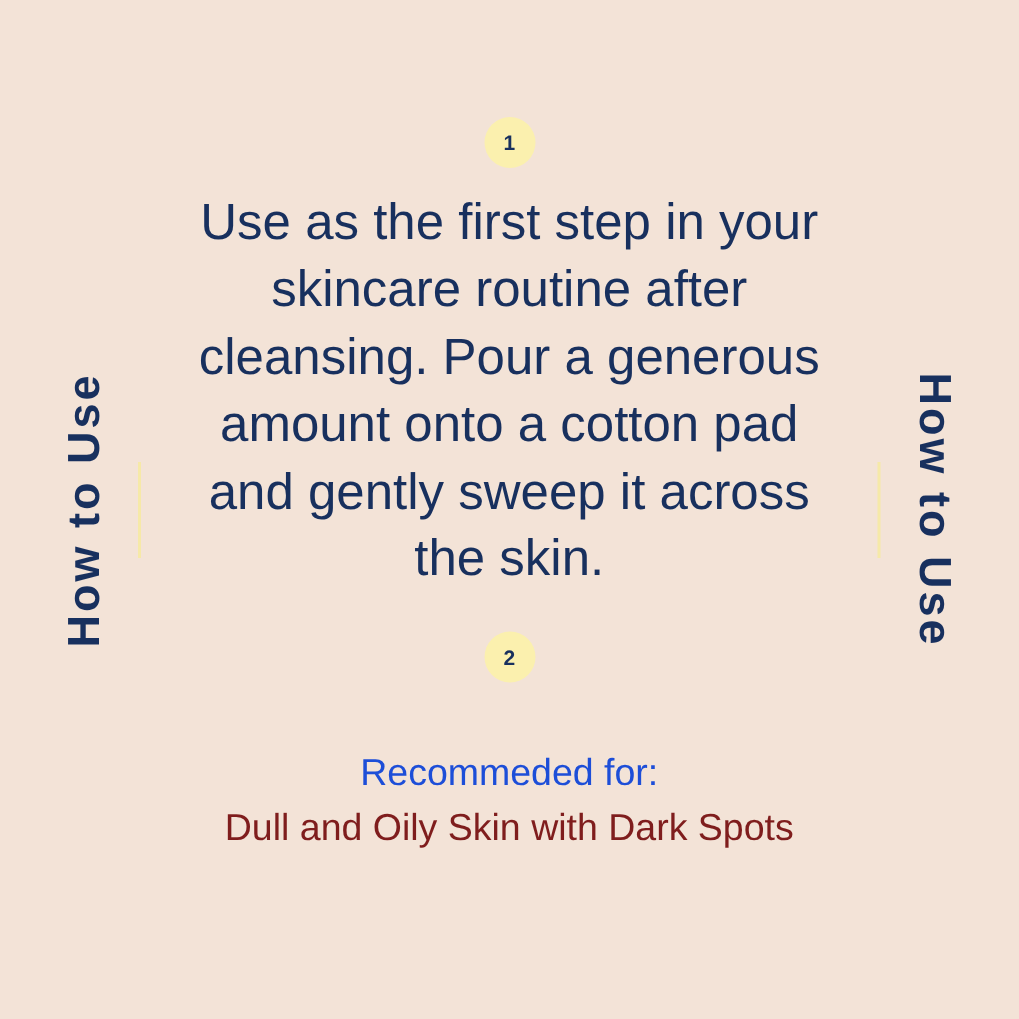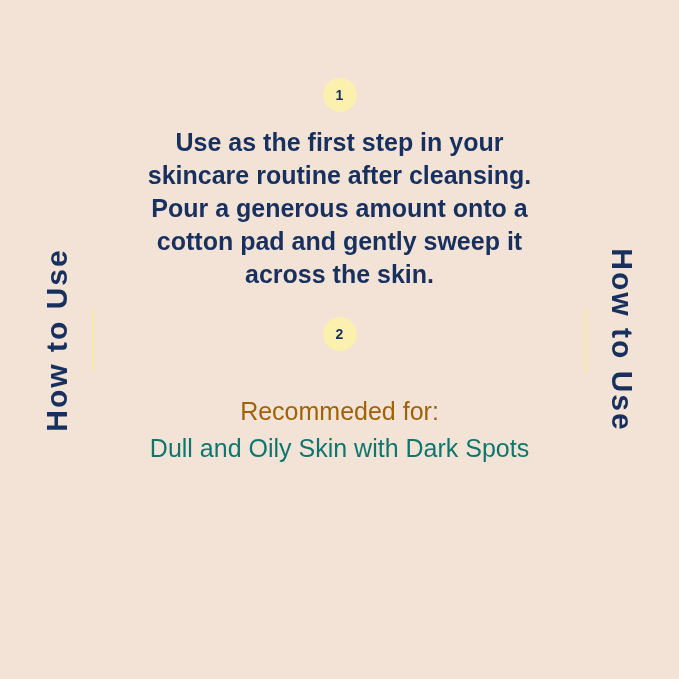--- a/index.html
+++ b/index.html
@@ -74,37 +74,37 @@
     font-size: 14px;
     font-weight: bold;
     display: flex;
     align-items: center;
     justify-content: center;
     margin: 0 auto;
   }
 
   .step-text {
     color: #18305e;
-    font-size: 25px;
+    font-size: 34px;
     line-height: 1.32;
     margin: 14px auto 0;
     max-width: 430px;
-    font-weight: 700;
+    font-weight: 400;
   }
 
   .gap-1 { height: 26px; }
   .gap-3 { height: 44px; }
 
   .recommend-label {
-    color: #a16207;
+    color: #1d4ed8;
     font-size: 25px;
     line-height: 1.32;
   }
   .recommend-value {
-    color: #0f766e;
+    color: #7f1d1d;
     font-size: 25px;
     line-height: 1.32;
     margin-top: 4px;
   }
 </style>
 </head>
 <body>
 
 <div class="card">
 

